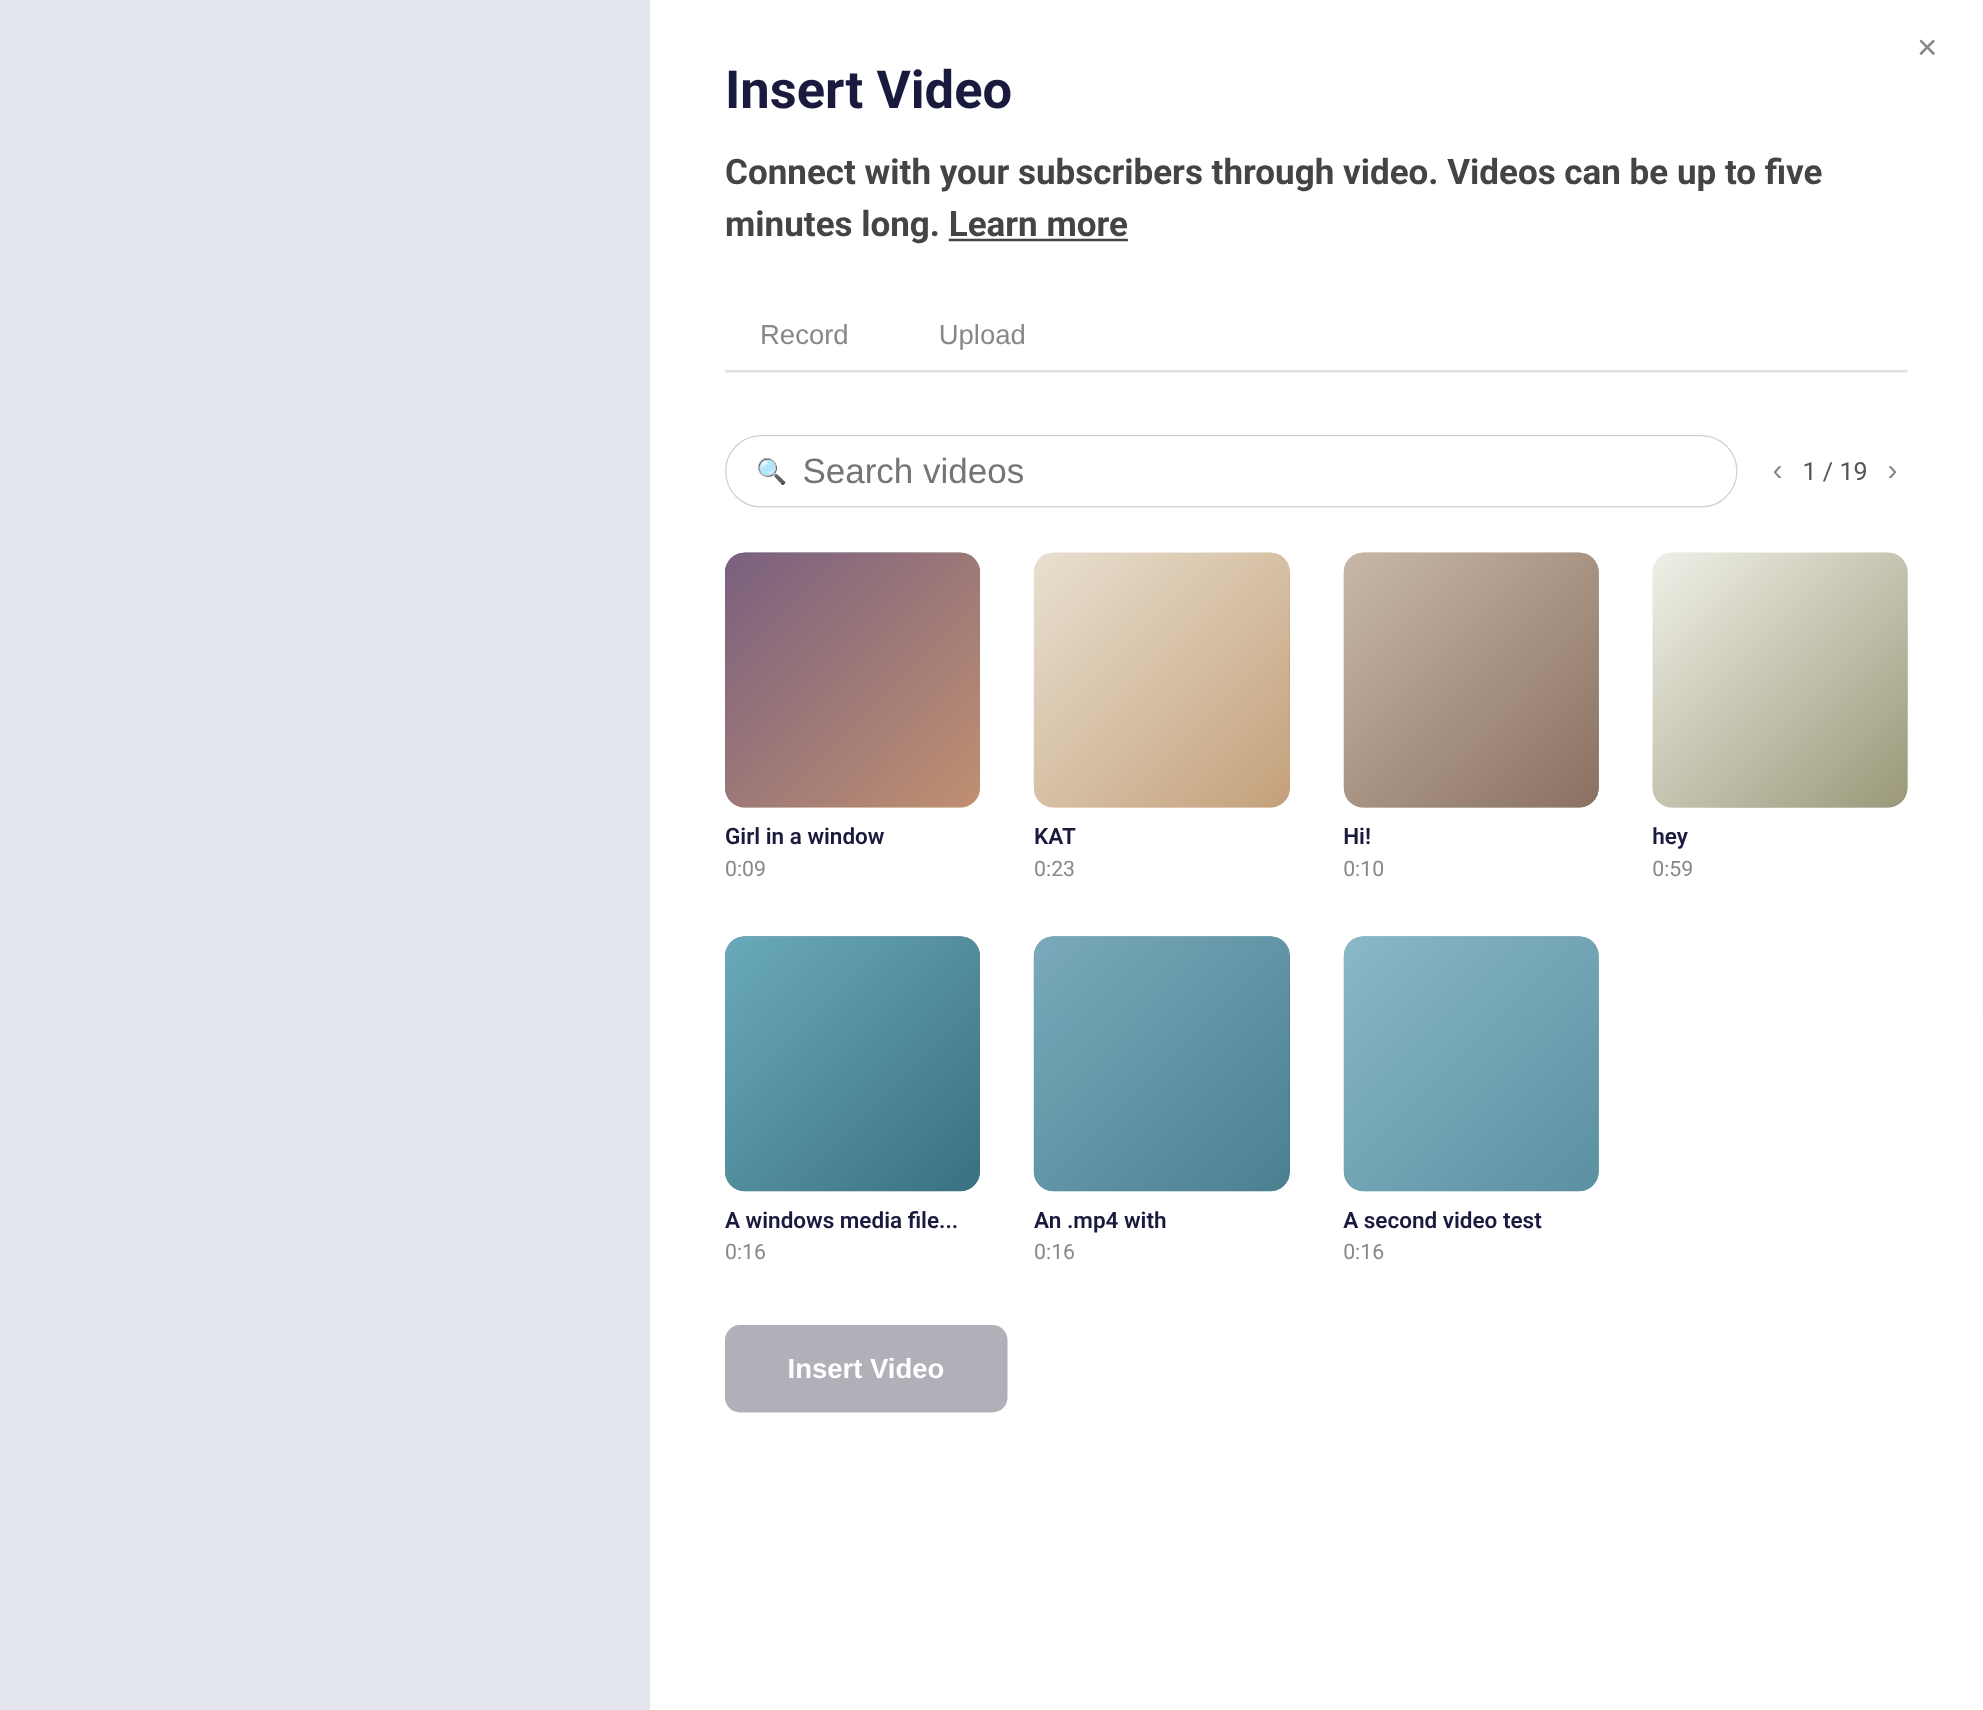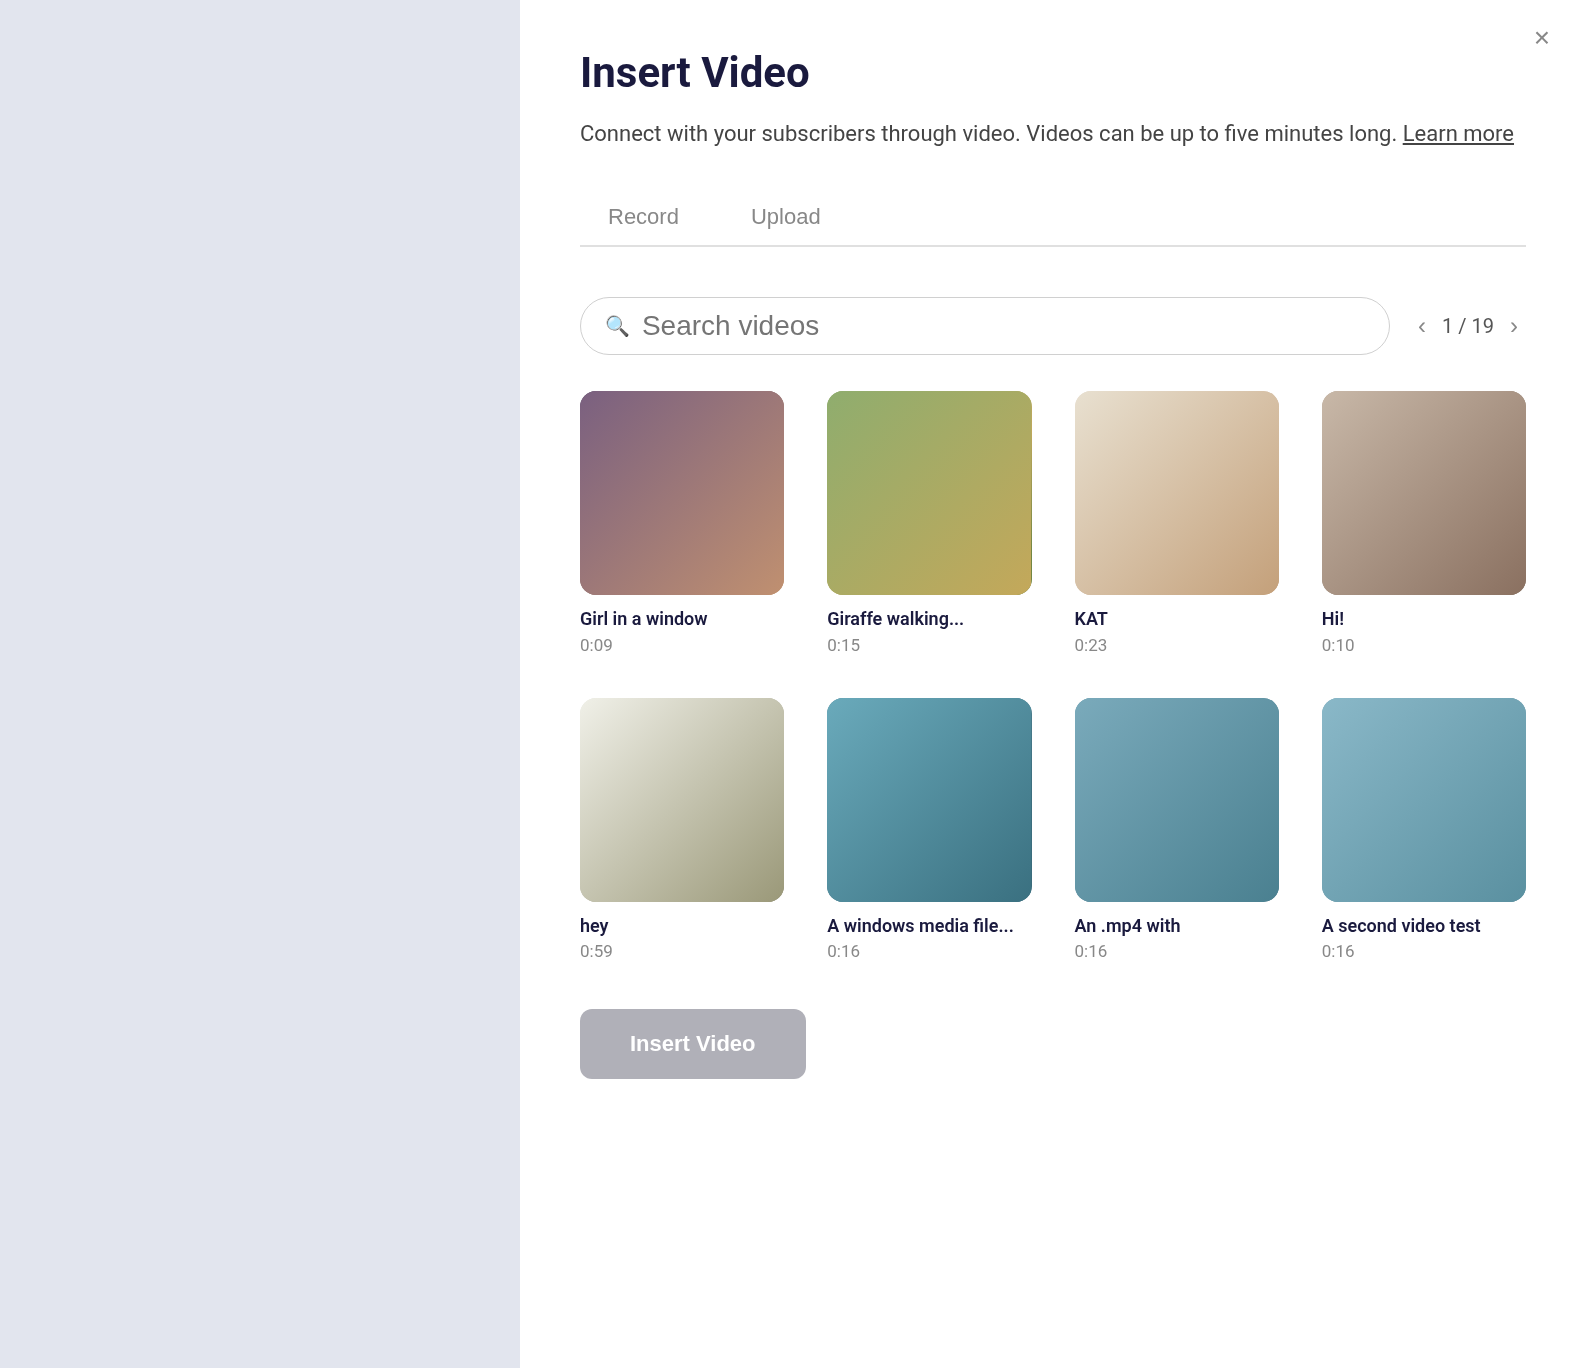--- a/index.html
+++ b/index.html
@@ -37,24 +37,25 @@
       color: #888;
       line-height: 1;
     }
     .modal-title {
       font-size: 42px;
       font-weight: 700;
       color: #1a1a3e;
       margin-bottom: 20px;
     }
     .modal-desc {
-      font-size: 22px;
+      font-size: 28px;
       color: #444;
       line-height: 1.5;
       margin-bottom: 40px;
+      font-weight: bold;
     }
     .modal-desc a {
       color: #444;
       text-decoration: underline;
     }
     .tabs {
       display: flex;
       gap: 16px;
       border-bottom: 2px solid #e0e0e0;
       margin-bottom: 50px;
@@ -212,33 +213,20 @@
                 <stop offset="0%" stop-color="#7a6080"></stop>
                 <stop offset="100%" stop-color="#c09070"></stop>
               </linearGradient>
             </defs>
             <rect width="160" height="160" fill="url(#grad0)"></rect>
           </svg></div>
         <div class="video-name">Girl in a window</div>
         <div class="video-duration">0:09</div>
       </div>
       <div class="video-item">
-        <div class="video-thumb thumb-giraffe"><svg width="100%" height="100%" viewBox="0 0 160 160">
-            <defs>
-              <linearGradient id="grad1" x1="0%" y1="0%" x2="100%" y2="100%">
-                <stop offset="0%" stop-color="#8fad6e"></stop>
-                <stop offset="100%" stop-color="#c4a85a"></stop>
-              </linearGradient>
-            </defs>
-            <rect width="160" height="160" fill="url(#grad1)"></rect>
-          </svg></div>
-        <div class="video-name">Giraffe walking...</div>
-        <div class="video-duration">0:15</div>
-      </div>
-      <div class="video-item">
         <div class="video-thumb thumb-cat"><svg width="100%" height="100%" viewBox="0 0 160 160">
             <defs>
               <linearGradient id="grad2" x1="0%" y1="0%" x2="100%" y2="100%">
                 <stop offset="0%" stop-color="#e8e0d0"></stop>
                 <stop offset="100%" stop-color="#c4a07a"></stop>
               </linearGradient>
             </defs>
             <rect width="160" height="160" fill="url(#grad2)"></rect>
           </svg></div>
         <div class="video-name">KAT</div>

